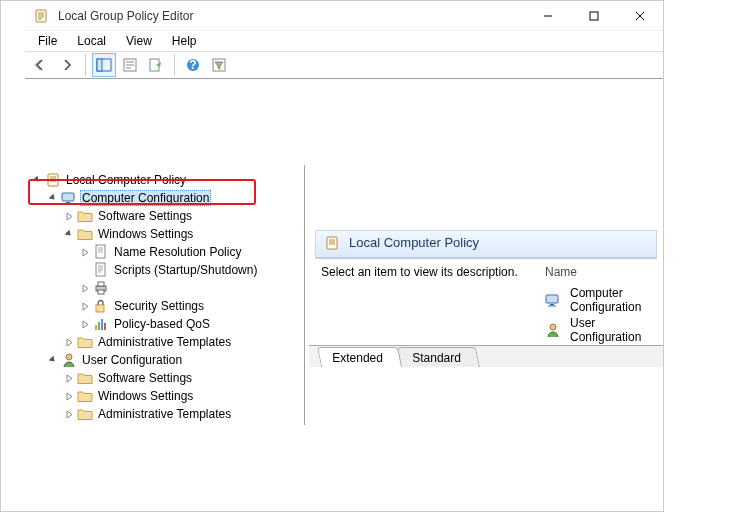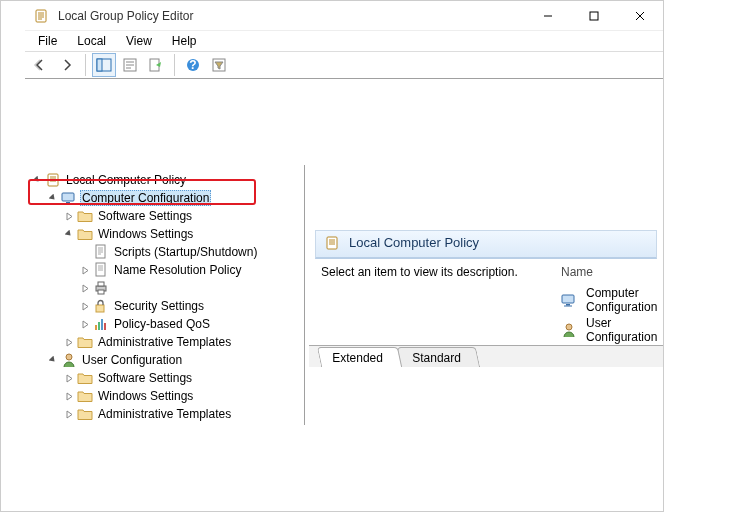--- a/index.html
+++ b/index.html
@@ -15,21 +15,21 @@
   .toolbar { height:28px; display:flex; align-items:center; padding:2px 4px; gap:2px; border-top:1px solid #ddd; border-bottom:1px solid #a0a0a0;}
   .tbtn { width:24px; height:24px; border:1px solid transparent; display:flex; align-items:center; justify-content:center; }
   .tbtn.active { border:1px solid #8fb8e0; background:#eaf3fb; }
   .sep { width:1px; height:22px; background:#ccc; margin:0 4px; }
   .body { flex:1; display:flex; overflow:hidden;align-items:center; }
   .treepane { width:280px; border-right:1px solid #a0a0a0; overflow:auto; padding:6px 2px 2px 4px; position:relative;}
   .splitter { width:4px; background:#f0f0f0; cursor:ew-resize; border-right:1px solid #ddd;}
   .detailpane { flex:1; display:flex; flex-direction:column; overflow:hidden;}
   .dhead { background:linear-gradient(#f0f7ff,#dceaf9); border-bottom:1px solid #c9d9ea; padding:4px 8px 6px 8px; display:flex; align-items:center; gap:6px; margin:6px 6px 0 6px; border:1px solid #c9d9ea; border-bottom:2px solid #b8cee6;}
   .dhead .htxt { color:#17375e; font-size:13px; }
-  .dcontent { flex:1; display:flex; padding:6px 12px 0 12px; gap:40px; }
+  .dcontent { flex:1; display:flex; padding:6px 12px 0 12px; gap:24px; }
   .desccol { flex:0 0 200px; color:#000; }
   .listcol { flex:1; }
   .colhead { color:#4b4b4b; margin-bottom:6px; }
   .litem { display:flex; align-items:center; gap:6px; padding:1px 0; }
   .tabs { height:22px; border-top:1px solid #aaa; display:flex; align-items:flex-end; padding-left:10px; background:#f2f2f2;}
   .tab { position:relative; padding:2px 16px 2px 12px; background:#fff; border:1px solid #aaa; border-bottom:none; margin-right:-1px; height:20px; line-height:16px;
          border-top-left-radius:4px; border-top-right-radius:4px; transform:skewX(12deg); }
   .tab span { display:inline-block; transform:skewX(-12deg); }
   .tab.inactive { background:#eee; }
   
@@ -189,42 +189,42 @@
                     </span>
                   <span class="ic">
                       <svg class="svgicon" viewBox="0 0 16 16">
                         <path d="M1 4h5l1 1.5h8v8H1z" fill="#f7dfa3" stroke="#c9a043"></path>
                       </svg>
                     </span>
                   <span class="lbl">Windows Settings</span>
                 </div>
                 <div class="children">
                   <div class="row">
-                    <span class="tw" style="visibility:hidden"></span>
-                    <span class="ic">
-                        <svg class="svgicon" viewBox="0 0 16 16">
-                          <rect x="3" y="1" width="9" height="13" fill="#fff" stroke="#888"></rect>
-                          <path d="M5 4h5M5 6h5M5 8h5M5 10h3" stroke="#aaa"></path>
-                        </svg>
-                      </span>
-                    <span class="lbl">Scripts (Startup/Shutdown)</span>
-                  </div>
-                  <div class="row">
                     <span class="tw">
                         <svg width="9" height="9" viewBox="0 0 9 9">
                           <path d="M2 1l5 3.5L2 8z" fill="none" stroke="#888"></path>
                         </svg>
                       </span>
                     <span class="ic">
                         <svg class="svgicon" viewBox="0 0 16 16">
                           <rect x="3" y="1" width="9" height="13" fill="#fff" stroke="#888"></rect>
                           <path d="M5 4h5M5 6h5M5 8h5" stroke="#aaa"></path>
                         </svg>
                       </span>
                     <span class="lbl">Name Resolution Policy</span>
+                  </div>
+                  <div class="row">
+                    <span class="tw" style="visibility:hidden"></span>
+                    <span class="ic">
+                        <svg class="svgicon" viewBox="0 0 16 16">
+                          <rect x="3" y="1" width="9" height="13" fill="#fff" stroke="#888"></rect>
+                          <path d="M5 4h5M5 6h5M5 8h5M5 10h3" stroke="#aaa"></path>
+                        </svg>
+                      </span>
+                    <span class="lbl">Scripts (Startup/Shutdown)</span>
                   </div>
                   <div class="row">
                     <span class="tw">
                         <svg width="9" height="9" viewBox="0 0 9 9">
                           <path d="M2 1l5 3.5L2 8z" fill="none" stroke="#888"></path>
                         </svg>
                       </span>
                     <span class="ic">
                         <svg class="svgicon" viewBox="0 0 16 16">
                           <rect x="3" y="6" width="10" height="5" fill="#ccc" stroke="#666"></rect>

